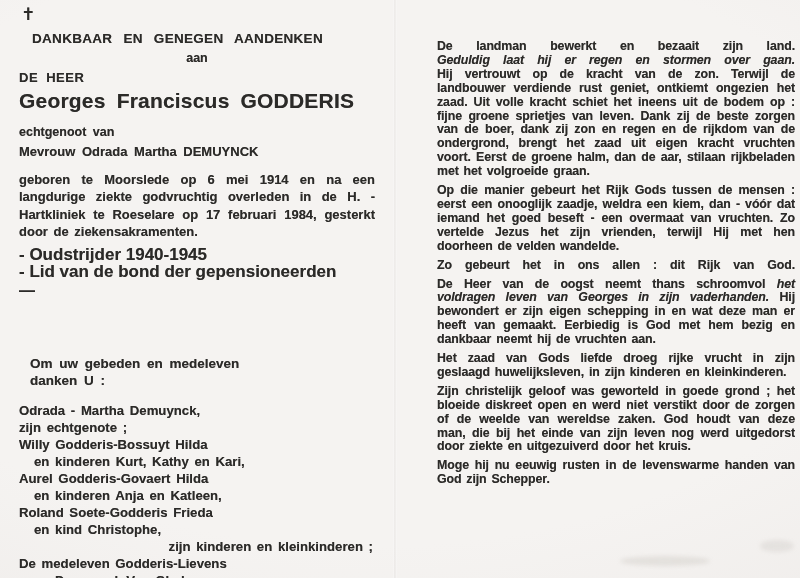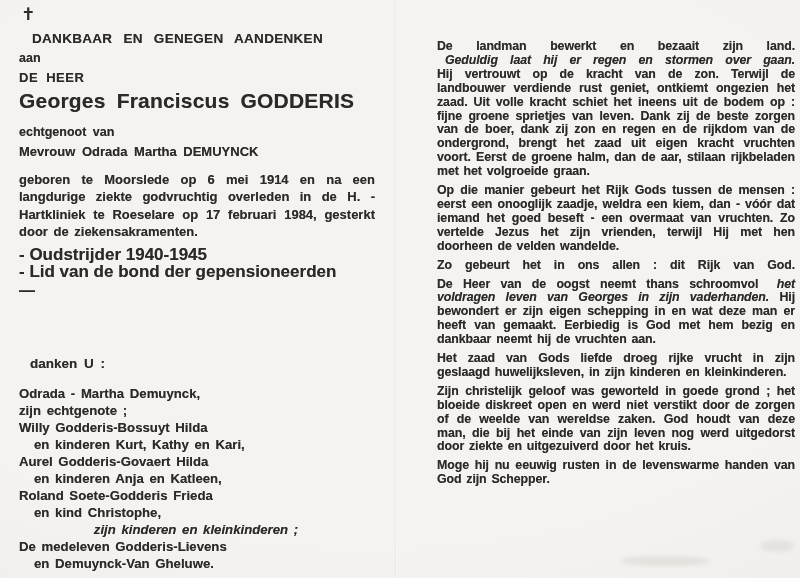--- a/index.html
+++ b/index.html
@@ -18,40 +18,40 @@
   }
   .smudge{position:absolute;border-radius:50%;filter:blur(2px);}
   .smudge.a{left:620px;top:556px;width:90px;height:10px;background:rgba(150,140,132,0.16);}
   .smudge.b{left:760px;top:540px;width:34px;height:12px;background:rgba(150,140,132,0.14);}
 
   .left-col{position:absolute;left:19px;top:6px;width:356px;}
   .right-col{position:absolute;left:437px;top:40px;width:358px;}
 
   .cross{font-size:17px;line-height:17px;margin-left:2px;}
   .dedication{font-size:13.5px;line-height:14px;margin-top:9px;letter-spacing:.3px;word-spacing:7px;padding-left:13px;}
-  .aan{font-size:12.5px;line-height:13px;margin-top:6px;}
+  .aan{font-size:12.5px;line-height:13px;margin-top:6px;text-align:center;}
   .honorific{font-size:13px;line-height:14px;margin-top:6px;letter-spacing:.5px;word-spacing:4px;}
   .name{font-size:21px;line-height:24px;margin-top:4px;letter-spacing:.2px;word-spacing:5px;}
   .spouse-of{font-size:12.5px;line-height:14px;margin-top:12px;word-spacing:3px;}
   .spouse{font-size:13px;line-height:15px;margin-top:5px;word-spacing:3px;}
   .bio{font-size:13px;line-height:17.4px;margin-top:12px;text-align:justify;word-spacing:2px;}
   .memberships{margin-top:5px;font-size:17px;line-height:17.5px;}
   .separator{margin-top:2px;font-size:16px;line-height:16px;}
   .thanks{margin-top:56px;margin-left:11px;font-size:13.5px;line-height:17px;word-spacing:3px;}
   .family{margin-top:13px;font-size:13.2px;line-height:17px;word-spacing:2px;}
   .fam-row{white-space:nowrap;}
   .fam-row.first{display:flex;justify-content:space-between;padding-right:2px;flex-direction:column;}
   .fam-indent{padding-left:15px;}
-  .fam-right{text-align:center;padding-right:2px;font-style:italic;}
+  .fam-right{text-align:right;padding-right:2px;}
 
   .rp{font-size:12.4px;line-height:13.9px;margin:0 0 5px 0;text-align:justify;
       word-spacing:1.5px;letter-spacing:-0.1px;}
   .rp .line{display:block;text-align:justify;text-align-last:justify;}
   .rp.stretch{text-align-last:justify;}
-  .rp i{margin-left:8px;}
+  .rp i{}
   .txt{text-shadow:0 0 .3px rgba(43,42,40,.55);}
 </style>
 </head>
 <body>
 
 <div class="paper"></div>
 <div class="fold"></div>
 <div class="smudge a"></div>
 <div class="smudge b"></div>
 
@@ -63,20 +63,21 @@
   <div class="name">Georges Franciscus GODDERIS</div>
   <div class="spouse-of">echtgenoot van</div>
   <div class="spouse">Mevrouw Odrada Martha DEMUYNCK</div>
   <div class="bio">geboren te Moorslede op 6 mei 1914 en na een langdurige ziekte godvruchtig overleden in de H. - Hartkliniek te Roeselare op 17 februari 1984, gesterkt door de ziekensakramenten.</div>
   <div class="memberships">
     <div>- Oudstrijder 1940-1945</div>
     <div>- Lid van de bond der gepensioneerden</div>
   </div>
   <div class="separator">—</div>
   <div class="thanks">
+    <div>Om uw gebeden en medeleven</div>
     <div>danken U :</div>
   </div>
   <div class="family">
     <div class="fam-row first">
       <span>Odrada - Martha Demuynck,</span>
       <span>zijn echtgenote ;</span>
     </div>
     <div class="fam-row">Willy Godderis-Bossuyt Hilda</div>
     <div class="fam-row fam-indent">en kinderen Kurt, Kathy en Kari,</div>
     <div class="fam-row">Aurel Godderis-Govaert Hilda</div>

